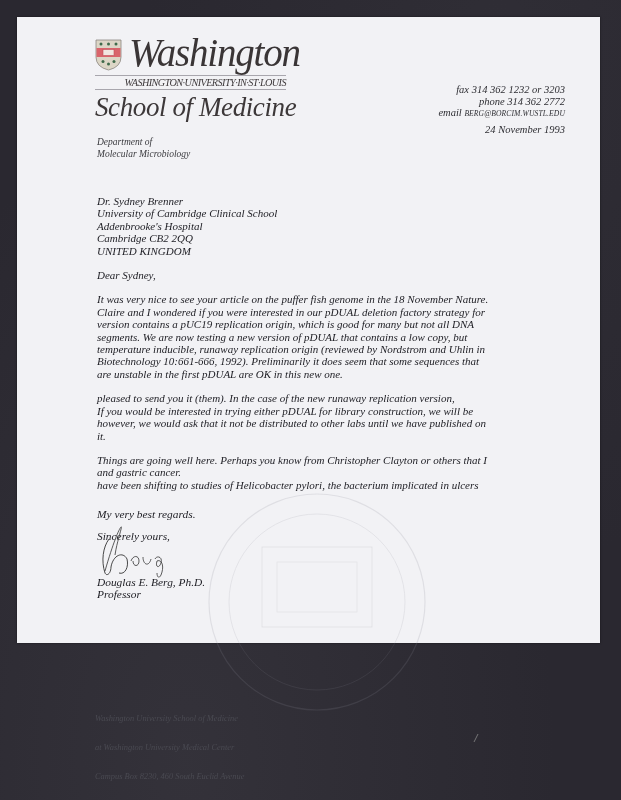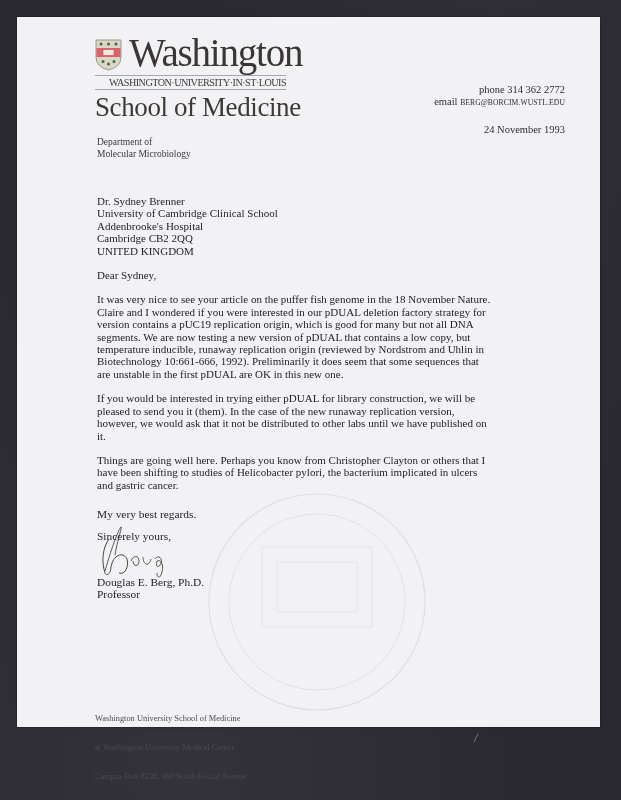--- a/index.html
+++ b/index.html
@@ -11,23 +11,24 @@
     }
     .bg-texture {
       position: absolute; inset: 0;
       background:
         radial-gradient(ellipse at 30% 95%, rgba(70,68,76,0.35), transparent 60%),
         radial-gradient(ellipse at 80% 5%, rgba(60,58,66,0.3), transparent 50%),
         #2a2830;
     }
     .page {
       position: absolute;
-      left: 17px; top: 17px; width: 583px; height: 710px;
+      left: 17px; top: 17px; width: 583px; height: 626px;
       background: #f2f2f5;
       box-shadow: 0 0 2px rgba(0,0,0,0.5);
+      font-style: italic;
     }
     .abs { position: absolute; }
     
     .shield { left: 78px; top: 22px; width: 27px; height: 32px; }
     .wordmark {
       left: 112px; top: 14px; font-size: 39px; color: #3a3536;
       letter-spacing: -1.2px; line-height: 44px;
       font-family: "Liberation Serif", serif;
     }
     .rule { background: #a8a6ad; height: 1px; left: 78px; width: 191px; }
@@ -101,20 +102,21 @@
   <div class="abs univ-line">WASHINGTON·UNIVERSITY·IN·ST·LOUIS</div>
   <div class="abs rule rule2"></div>
   <div class="abs school">School of Medicine</div>
 
   <div class="abs dept">
     <div>Department of</div>
     <div>Molecular Microbiology</div>
   </div>
 
   <div class="abs contact">
+    <div>fax 314 362 1232 or 3203</div>
     <div>phone 314 362 2772</div>
     <div>
       <span>email</span>
       <span class="small-caps">BERG@BORCIM.WUSTL.EDU</span>
     </div>
   </div>
   <div class="abs date">24 November 1993</div>
 
   <svg class="abs seal" viewBox="0 0 250 230">
     <circle cx="125" cy="115" r="108" fill="none" stroke="#8a8a96" stroke-width="1.2"></circle>
@@ -138,30 +140,30 @@
       <p>It was very nice to see your article on the puffer fish genome in the 18 November Nature.</p>
       <p>Claire and I wondered if you were interested in our pDUAL deletion factory strategy for</p>
       <p>version contains a pUC19 replication origin, which is good for many but not all DNA</p>
       <p>segments. We are now testing a new version of pDUAL that contains a low copy, but</p>
       <p>temperature inducible, runaway replication origin (reviewed by Nordstrom and Uhlin in</p>
       <p>Biotechnology 10:661-666, 1992). Preliminarily it does seem that some sequences that</p>
       <p>are unstable in the first pDUAL are OK in this new one.</p>
     </div>
     <div class="gap"></div>
     <div>
+      <p>pleased to send you it (them). In the case of the new runaway replication version,</p>
       <p>If you would be interested in trying either pDUAL for library construction, we will be</p>
-      <p>pleased to send you it (them). In the case of the new runaway replication version,</p>
       <p>however, we would ask that it not be distributed to other labs until we have published on</p>
       <p>it.</p>
     </div>
     <div class="gap"></div>
     <div>
       <p>Things are going well here.  Perhaps you know from Christopher Clayton or others that I</p>
+      <p>and gastric cancer.</p>
       <p>have been shifting to studies of Helicobacter pylori, the bacterium implicated in ulcers</p>
-      <p>and gastric cancer.</p>
     </div>
   </div>
 
   <div class="abs closing">My very best regards.</div>
   <div class="abs signoff">Sincerely yours,</div>
 
   <svg class="abs sig" viewBox="0 0 140 60">
     <path d="M12 18 C6 26 4 40 8 52 C10 56 14 52 14 46 C16 34 26 30 30 38 C32 46 28 54 22 52" fill="none" stroke="#333" stroke-width="0.9"></path>
     <path d="M8 50 C16 22 22 8 24 6 C26 4 20 20 18 34" fill="none" stroke="#333" stroke-width="0.8"></path>
     <path d="M34 40 C36 34 42 34 42 40 C42 46 36 46 36 40 M46 36 C46 44 52 46 54 38 M58 38 C60 34 66 36 64 42 C62 48 58 46 60 40 C64 38 68 44 64 54 C62 58 60 56 60 52" fill="none" stroke="#333" stroke-width="0.8"></path>

